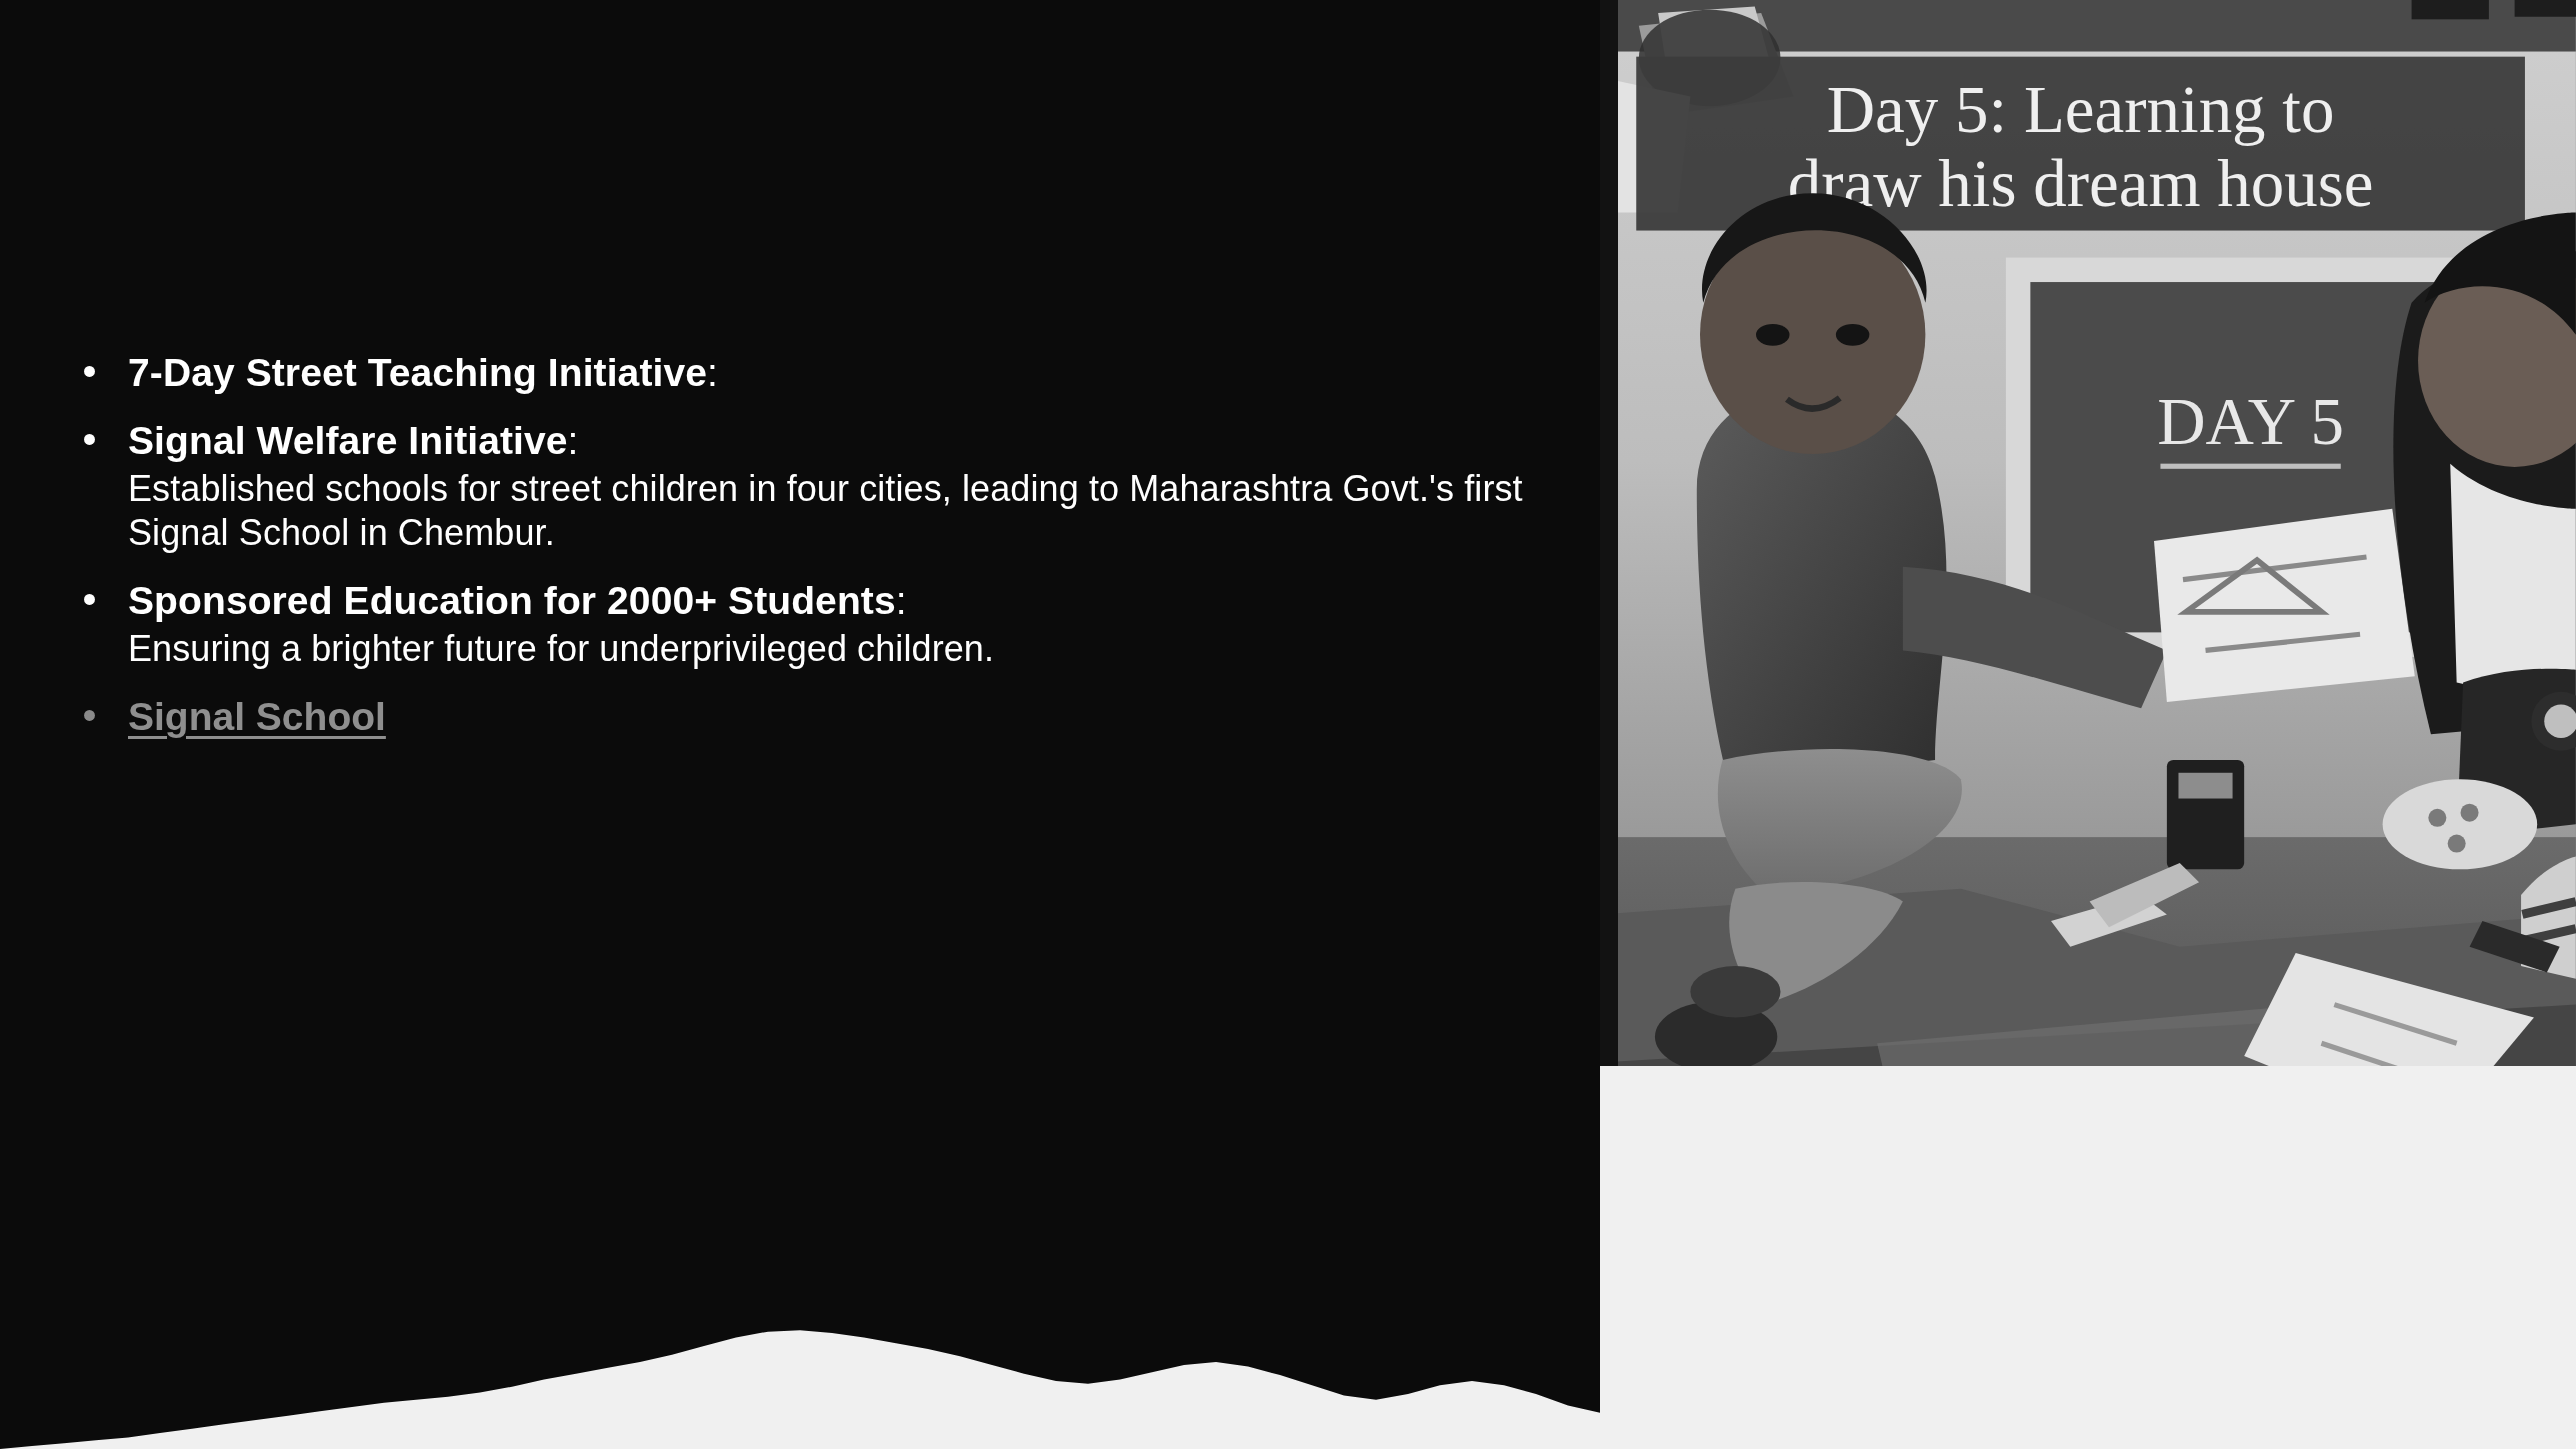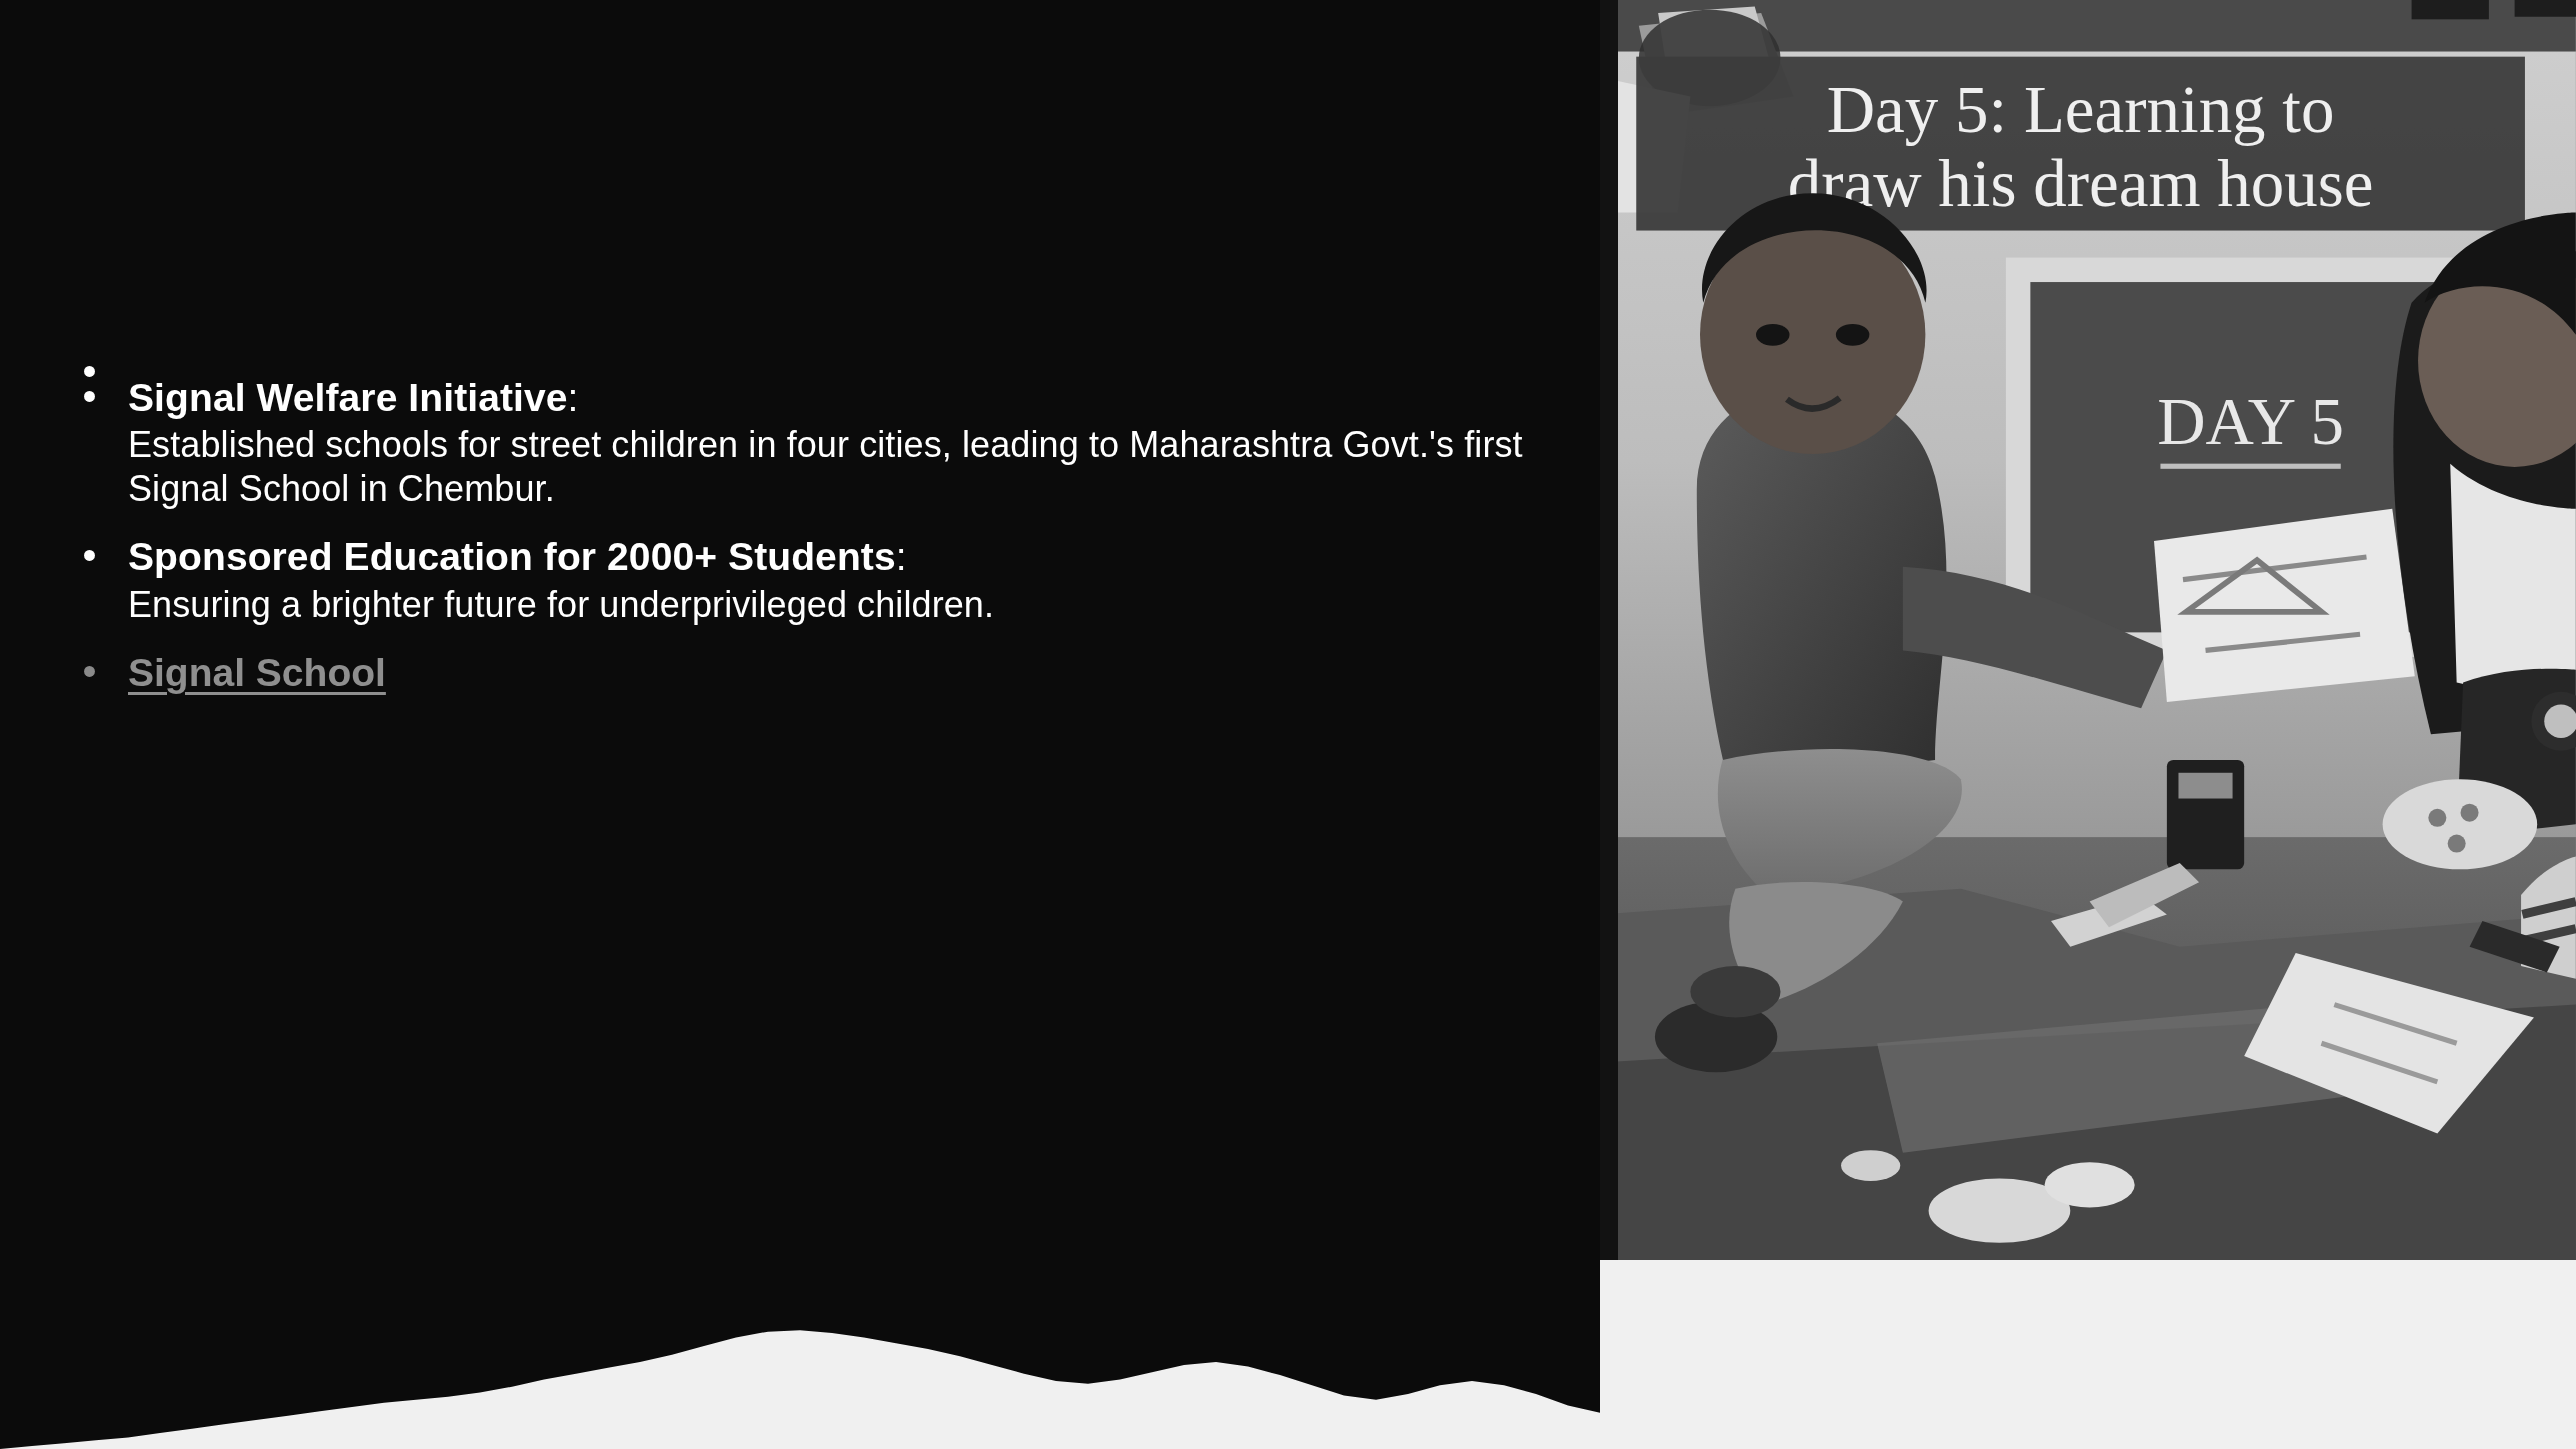--- a/index.html
+++ b/index.html
@@ -59,21 +59,21 @@
       8% 99.2%, 6% 99.4%, 4% 99.6%, 2% 99.8%, 0% 100%
     );
   }
 
   
   .image-panel {
     position: absolute;
     left: 1600px;
     top: 0;
     width: 976px;
-    height: 1260px;
+    height: 1066px;
     overflow: hidden;
     background: #1d4ed8;
   }
   .photo {
     position: absolute;
     left: 0;
     top: 0;
     width: 976px;
     height: 1362px;
     overflow: hidden;
@@ -260,20 +260,23 @@
       </svg>
       <div class="photo-border-left"></div>
     </div>
   </div>
 
 
   <div class="bullets">
 
     <div class="bullet">
       <span class="dot">•</span>
+      <div class="head">
+        <span>7-Day Street Teaching Initiative</span><span class="colon">:</span>
+      </div>
     </div>
 
     <div class="bullet">
       <span class="dot">•</span>
       <div class="head">
         <span>Signal Welfare Initiative</span><span class="colon">:</span>
       </div>
       <div class="body">Established schools for street children in four cities, leading to Maharashtra Govt.'s first Signal School in Chembur.</div>
     </div>
 

